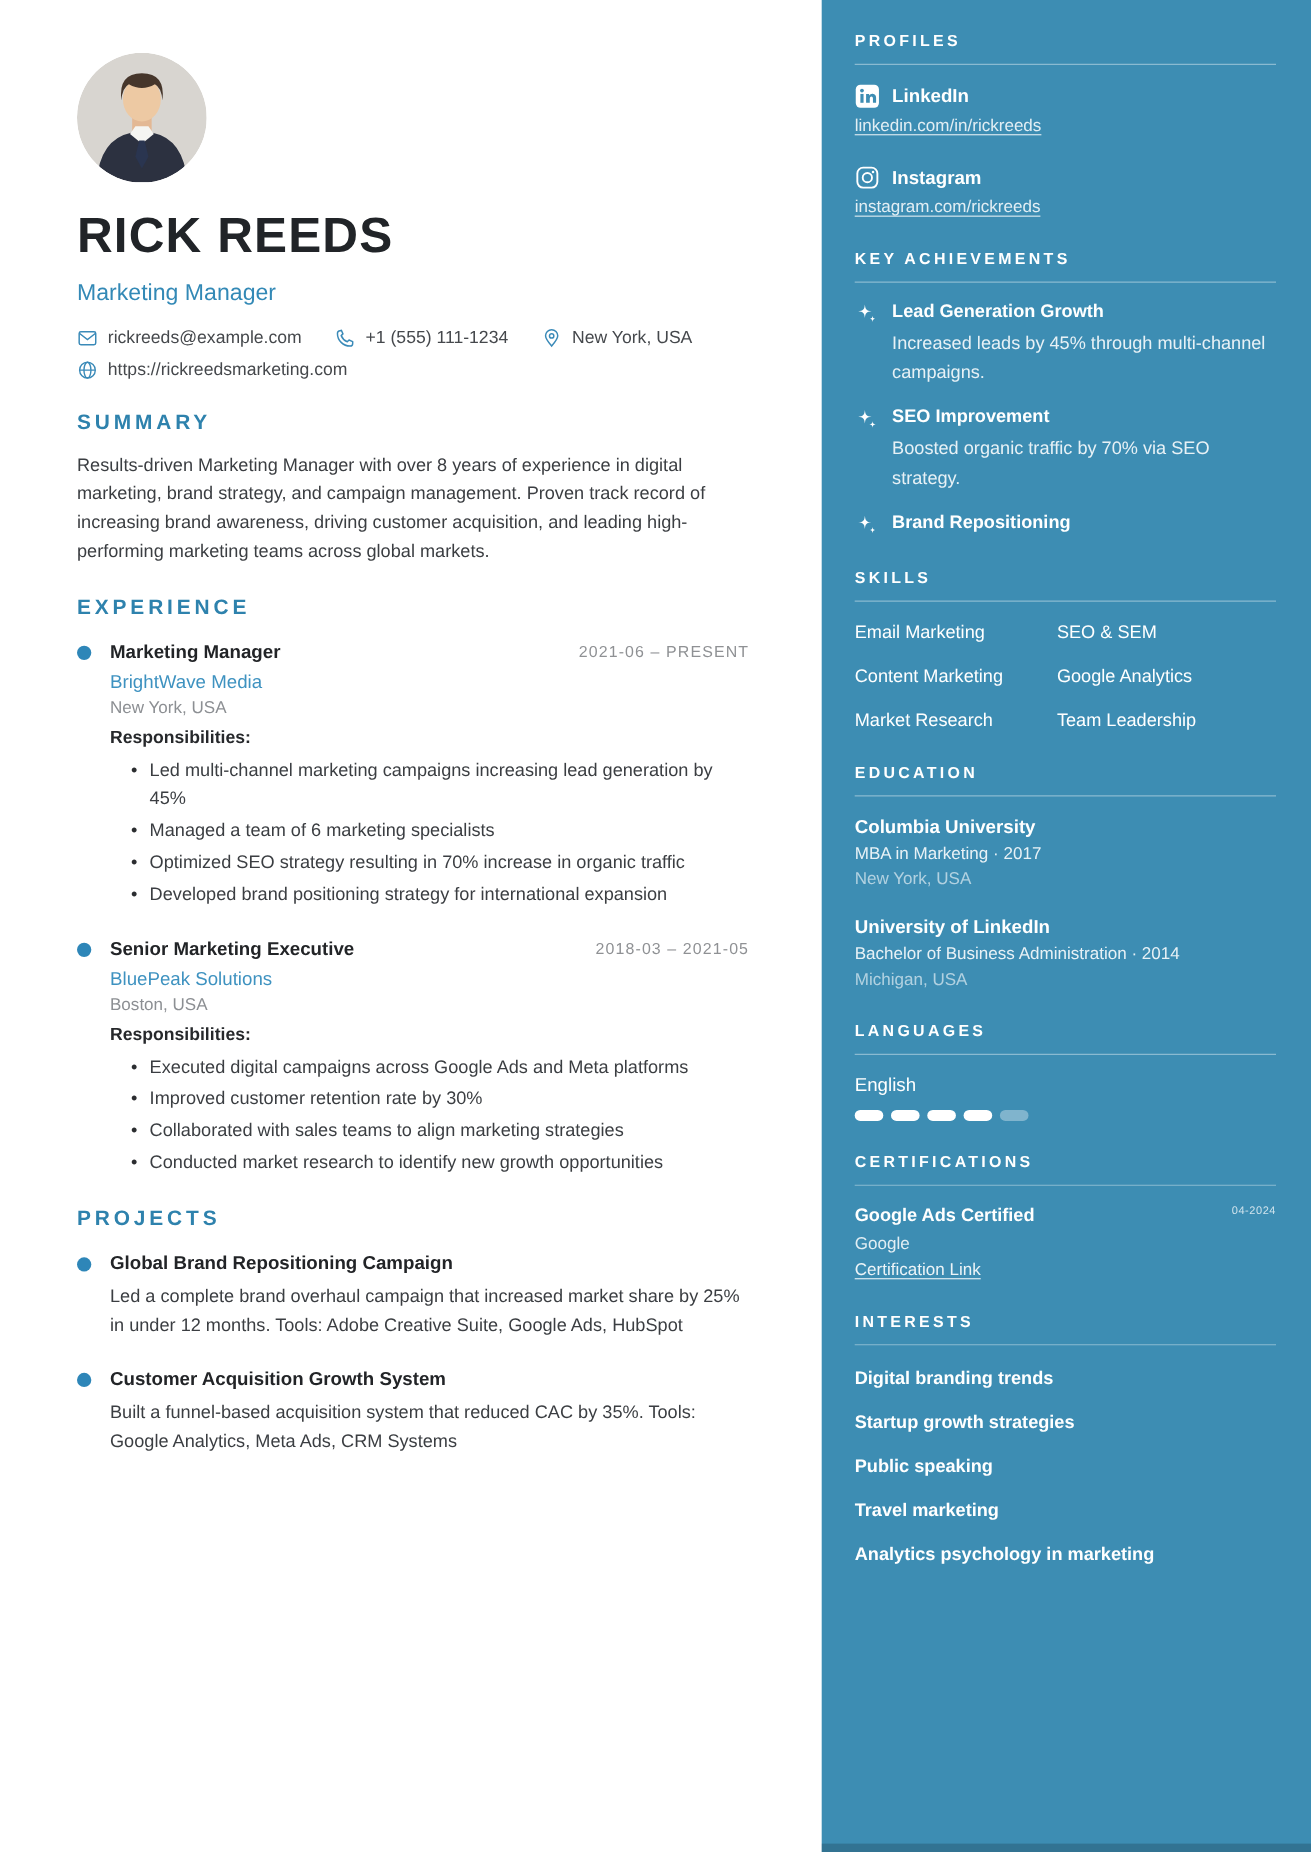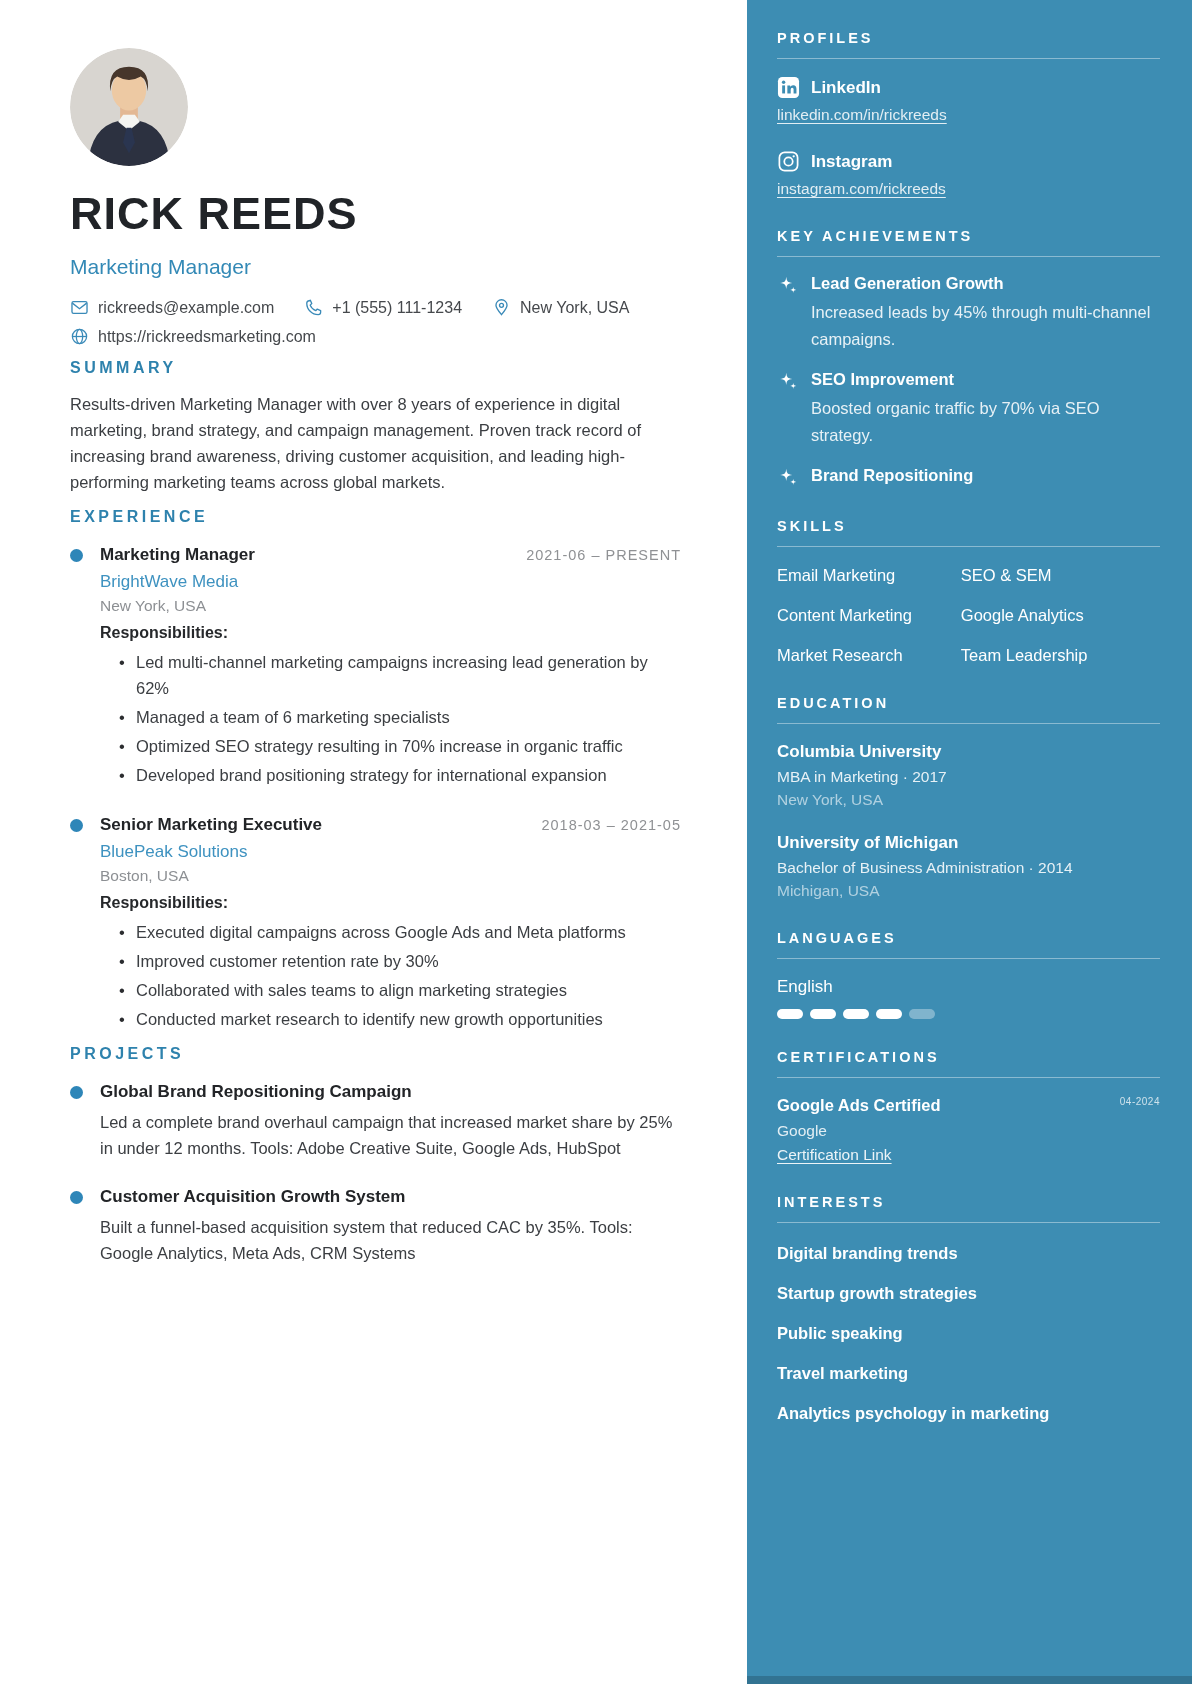--- a/index.html
+++ b/index.html
@@ -14,21 +14,21 @@
   .avatar svg { display:block; width:100%; height:100%; }
 
   .name { margin-top:22px; font-size:45px; font-weight:800; letter-spacing:1px; color:#212428; }
   .subtitle { margin-top:15px; font-size:21px; font-weight:500; color:#3389b6; }
 
   .contacts { margin-top:19px; display:flex; flex-wrap:wrap; gap:10px 30px; font-size:16px; color:#45484c; }
   .contact { display:flex; align-items:center; gap:9px; }
   .cicon { width:19px; height:19px; flex:none; display:inline-flex; }
   .cicon svg { width:100%; height:100%; }
 
-  .section-title { margin-top:13px; font-size:16px; font-weight:700; letter-spacing:3.5px; color:#2e82ad; }
+  .section-title { margin-top:28px; font-size:19px; font-weight:700; letter-spacing:3.5px; color:#2e82ad; }
   .summary-text { margin-top:14px; font-size:16.5px; line-height:26px; color:#3b3e42; max-width:614px; }
 
   .job, .project { margin-top:19px; }
   .job + .job { margin-top:27px; }
   .project + .project { margin-top:26px; }
   .row-head { display:flex; align-items:center; }
   .dot { width:13px; height:13px; border-radius:50%; background:#2e86b8; margin-right:17px; flex:none; }
   .row-title { font-size:17px; font-weight:700; color:#222427; }
   .row-dates { margin-left:auto; font-size:14.5px; color:#8f9194; letter-spacing:1px; }
   .company { margin:7px 0 0 30px; font-size:17px; font-weight:500; color:#3e92c0; }
@@ -160,21 +160,21 @@
     <div class="job">
       <div class="row-head">
         <span class="dot"></span>
         <span class="row-title">Marketing Manager</span>
         <span class="row-dates">2021-06 – PRESENT</span>
       </div>
       <div class="company">BrightWave Media</div>
       <div class="loc">New York, USA</div>
       <div class="resp">Responsibilities:</div>
       <ul class="bullets">
-        <li>Led multi-channel marketing campaigns increasing lead generation by 62%</li>
+        <li>Led multi-channel marketing campaigns increasing lead generation by 45%</li>
         <li>Managed a team of 6 marketing specialists</li>
         <li>Optimized SEO strategy resulting in 70% increase in organic traffic</li>
         <li>Developed brand positioning strategy for international expansion</li>
       </ul>
     </div>
 
     <div class="job">
       <div class="row-head">
         <span class="dot"></span>
         <span class="row-title">Senior Marketing Executive</span>
@@ -305,21 +305,21 @@
       <h3 class="sb-title">EDUCATION</h3>
       <div class="rule"></div>
 
       <div class="edu">
         <div class="edu-school">Columbia University</div>
         <div class="edu-degree">MBA in Marketing · 2017</div>
         <div class="edu-loc">New York, USA</div>
       </div>
 
       <div class="edu">
-        <div class="edu-school">University of Michigan</div>
+        <div class="edu-school">University of LinkedIn</div>
         <div class="edu-degree">Bachelor of Business Administration · 2014</div>
         <div class="edu-loc">Michigan, USA</div>
       </div>
     </div>
 
     <div class="sb-section">
       <h3 class="sb-title">LANGUAGES</h3>
       <div class="rule"></div>
       <div class="langs">
         <div>

